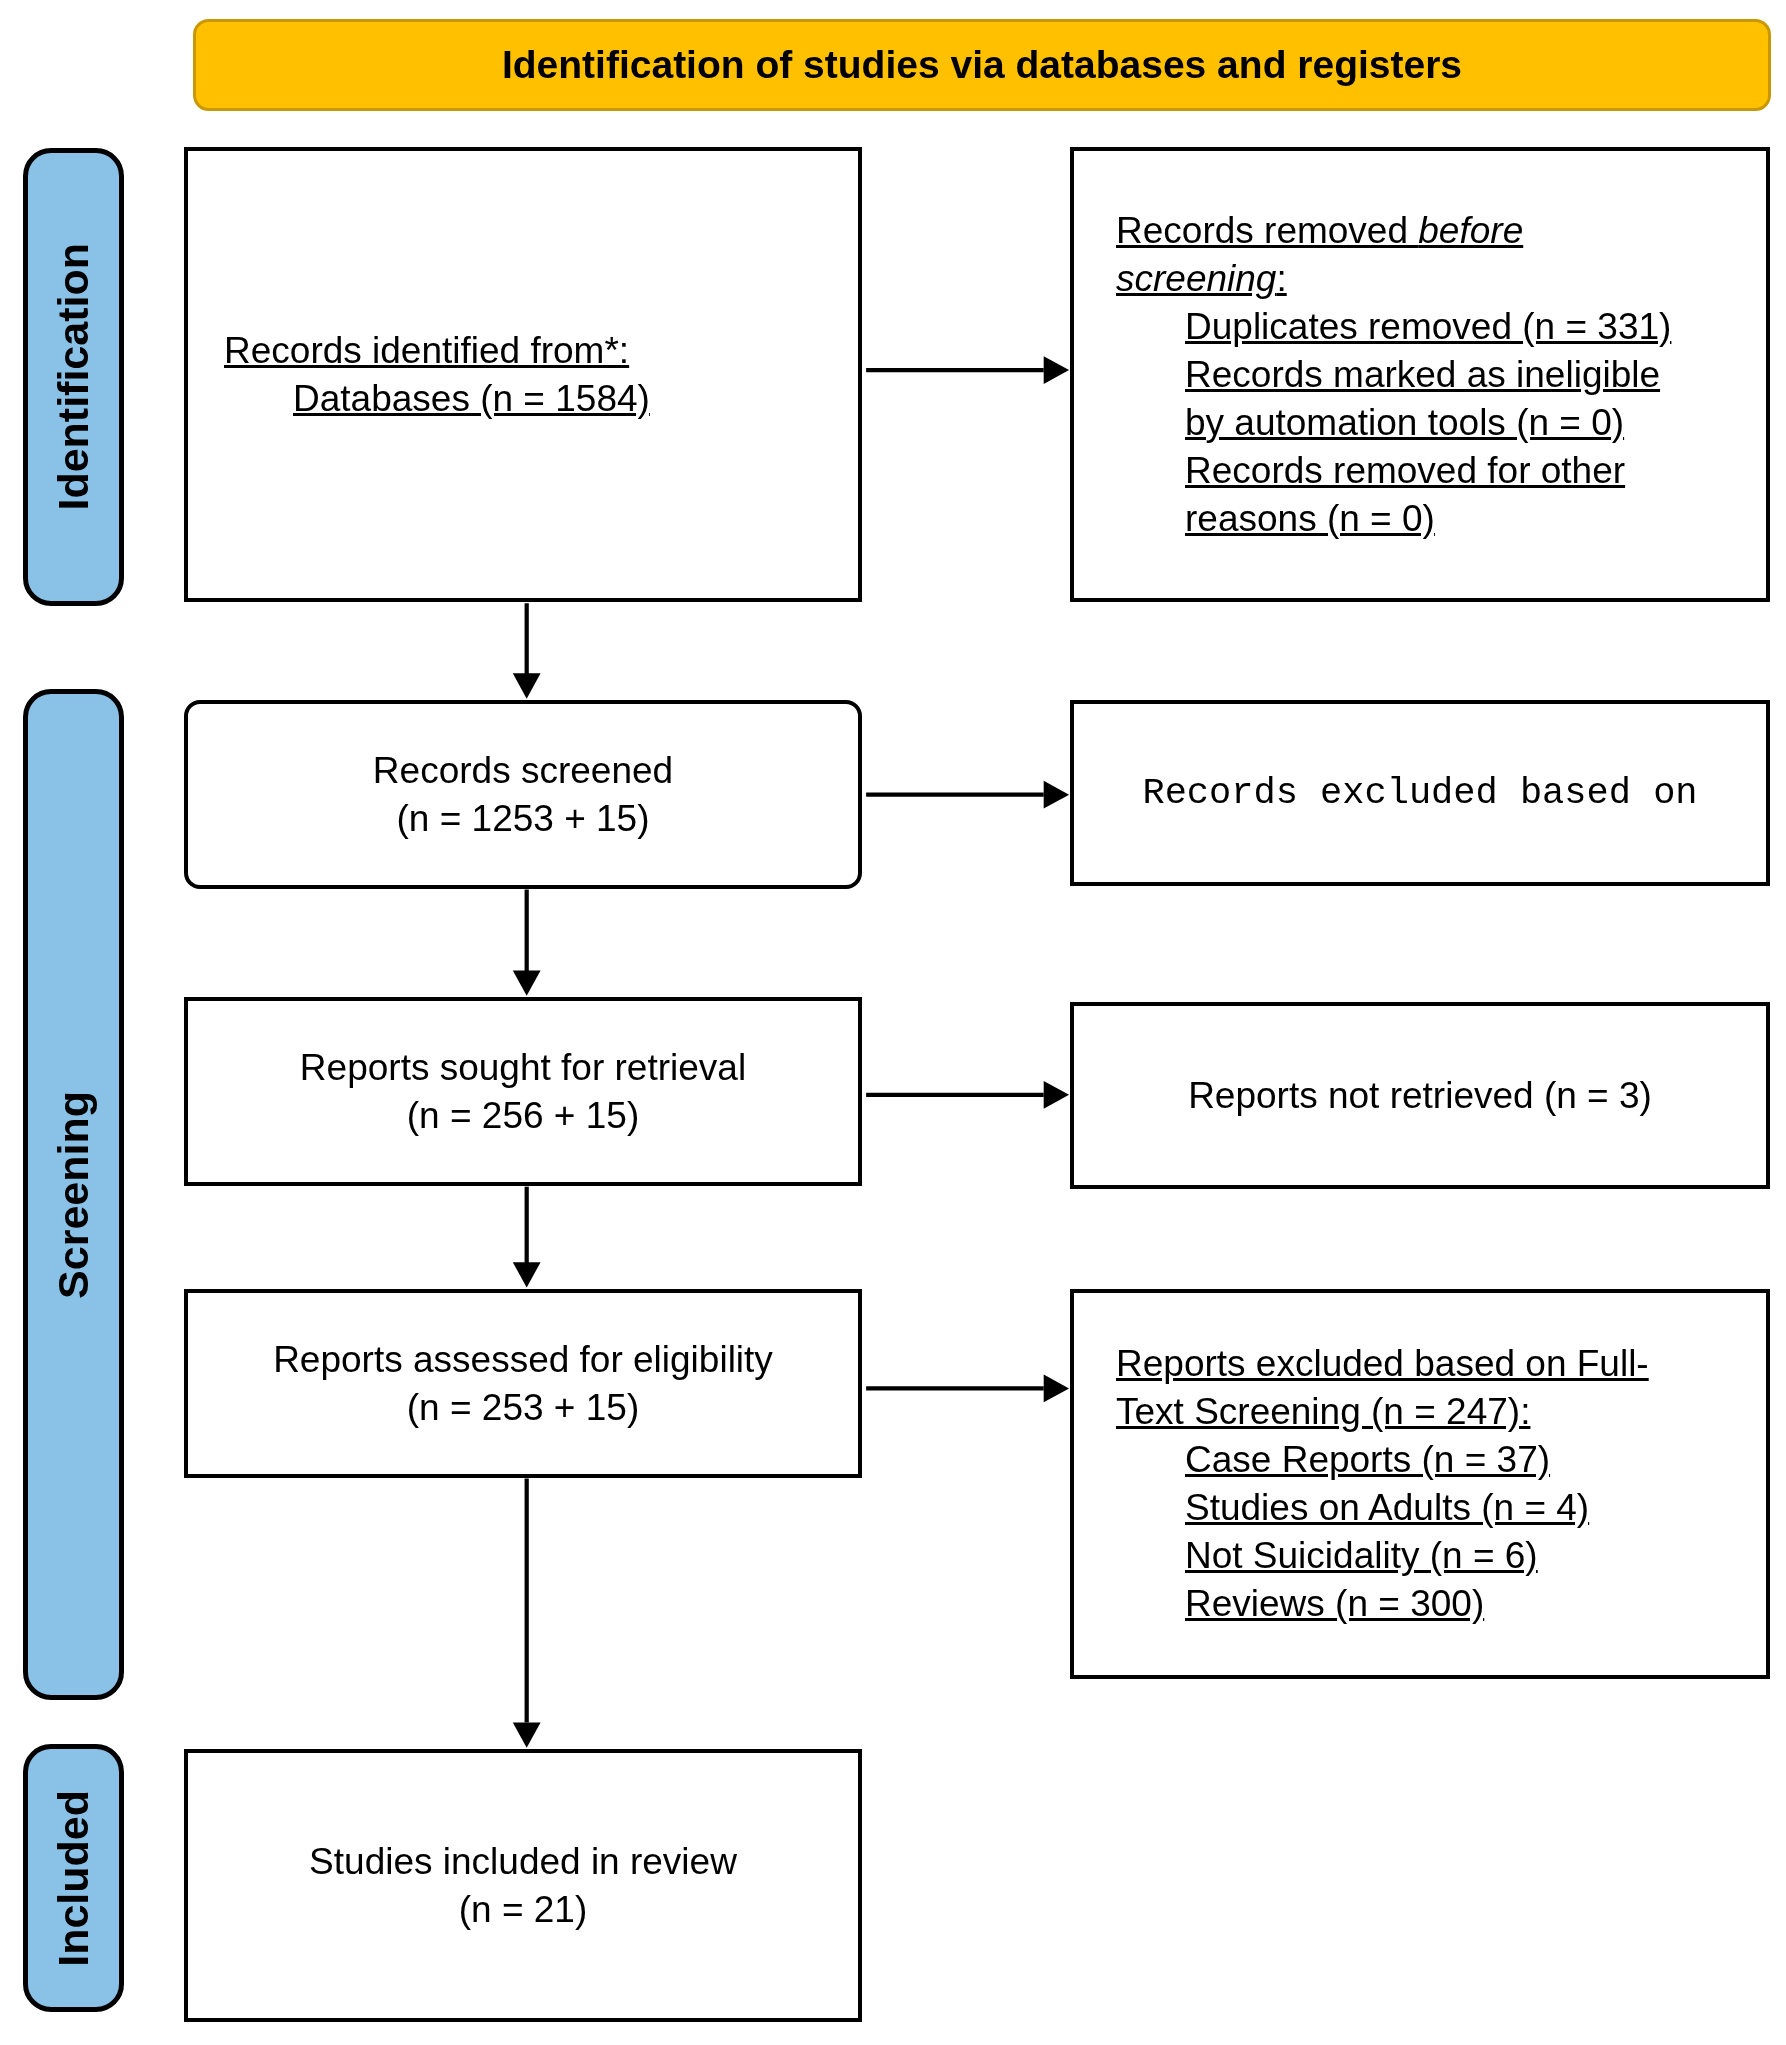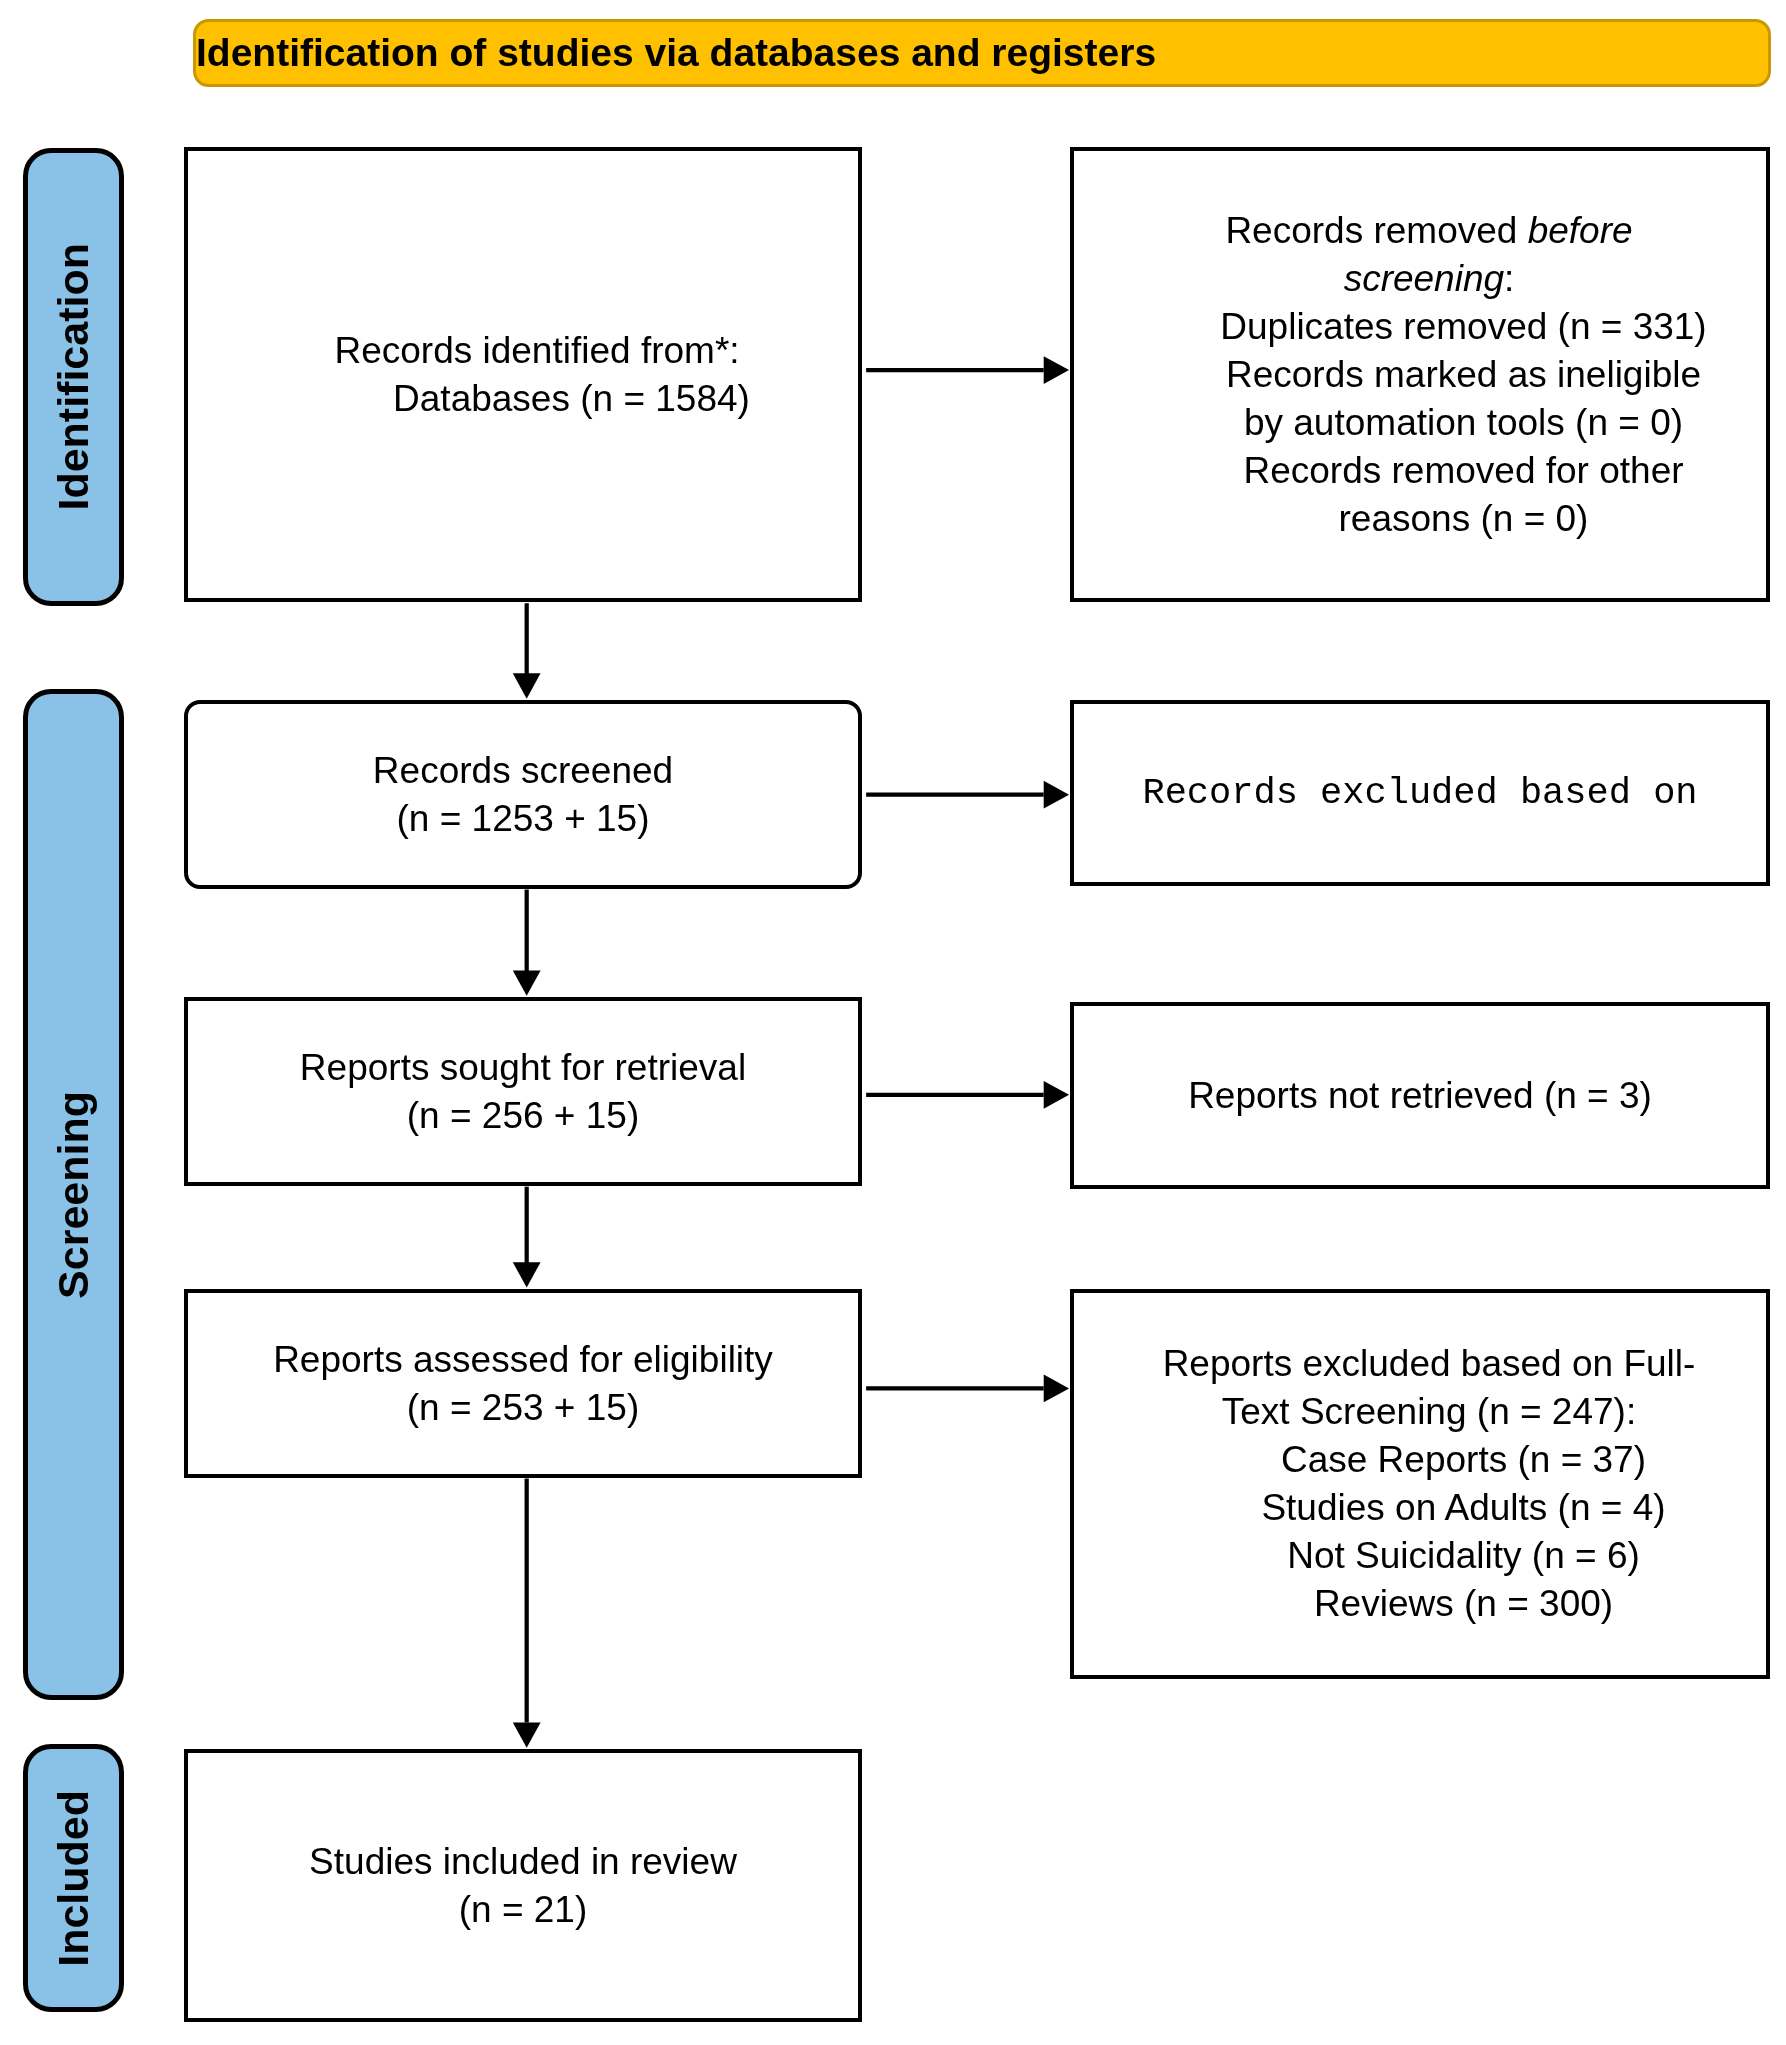--- a/index.html
+++ b/index.html
@@ -1,22 +1,22 @@
 <!DOCTYPE html>
 <html style="font-size:9.7px"><head>
 <meta charset="utf-8">
 <style>
   html,body{margin:0;padding:0;background:#ffffff;}
   body{font-family:"Liberation Sans", sans-serif; color:#000;}
   .canvas{position:relative;width:1786px;height:2046px;background:#fff;overflow:hidden;}
 
   .banner{
-    position:absolute;left:193px;top:19.3px;width:1578px;height:68px;
+    position:absolute;left:193px;top:19.3px;width:1578px;height:92px;
     background:#FFC000;border:3.6px solid #C99700;border-radius:15.7px;
-    display:flex;align-items:center;justify-content:flex-start;box-sizing:border-box;
+    display:flex;align-items:center;justify-content:center;box-sizing:border-box;
   }
   .banner-title{font-size:39px;font-weight:bold;}
 
   .stage{
     position:absolute;left:23px;width:101px;
     background:#8AC1E6;border:5.4px solid #000;border-radius:28px;
     display:flex;align-items:center;justify-content:center;box-sizing:border-box;
   }
   .stage-text{
     writing-mode:vertical-rl;transform:rotate(180deg);
@@ -26,21 +26,21 @@
   .stage-screening{top:689px;height:1011px;}
   .stage-included{top:1744px;height:268px;}
 
   .box{
     position:absolute;background:#fff;border:4.2px solid #000;box-sizing:border-box;
     display:flex;flex-direction:column;justify-content:center;
     font-size:37px;line-height:48px;
   }
   .box-content{width:100%;box-sizing:border-box;}
   .txt-center{text-align:center;}
-  .txt-left{text-align:center;}
+  .txt-left{text-align:left;text-decoration:underline;}
   .pad-l{padding-left:36px;padding-right:8px;}
   .pad-r{padding-left:42px;padding-right:24px;}
   .indent{padding-left:69px;}
   .it{font-style:italic;}
 
   .box-b1{left:184px;top:147px;width:678px;height:455px;}
   .box-b2{left:184px;top:700px;width:678px;height:189px;border-radius:16px;}
   .box-b3{left:184px;top:997px;width:678px;height:189px;}
   .box-b4{left:184px;top:1289px;width:678px;height:189px;}
   .box-b5{left:184px;top:1749px;width:678px;height:273px;}

